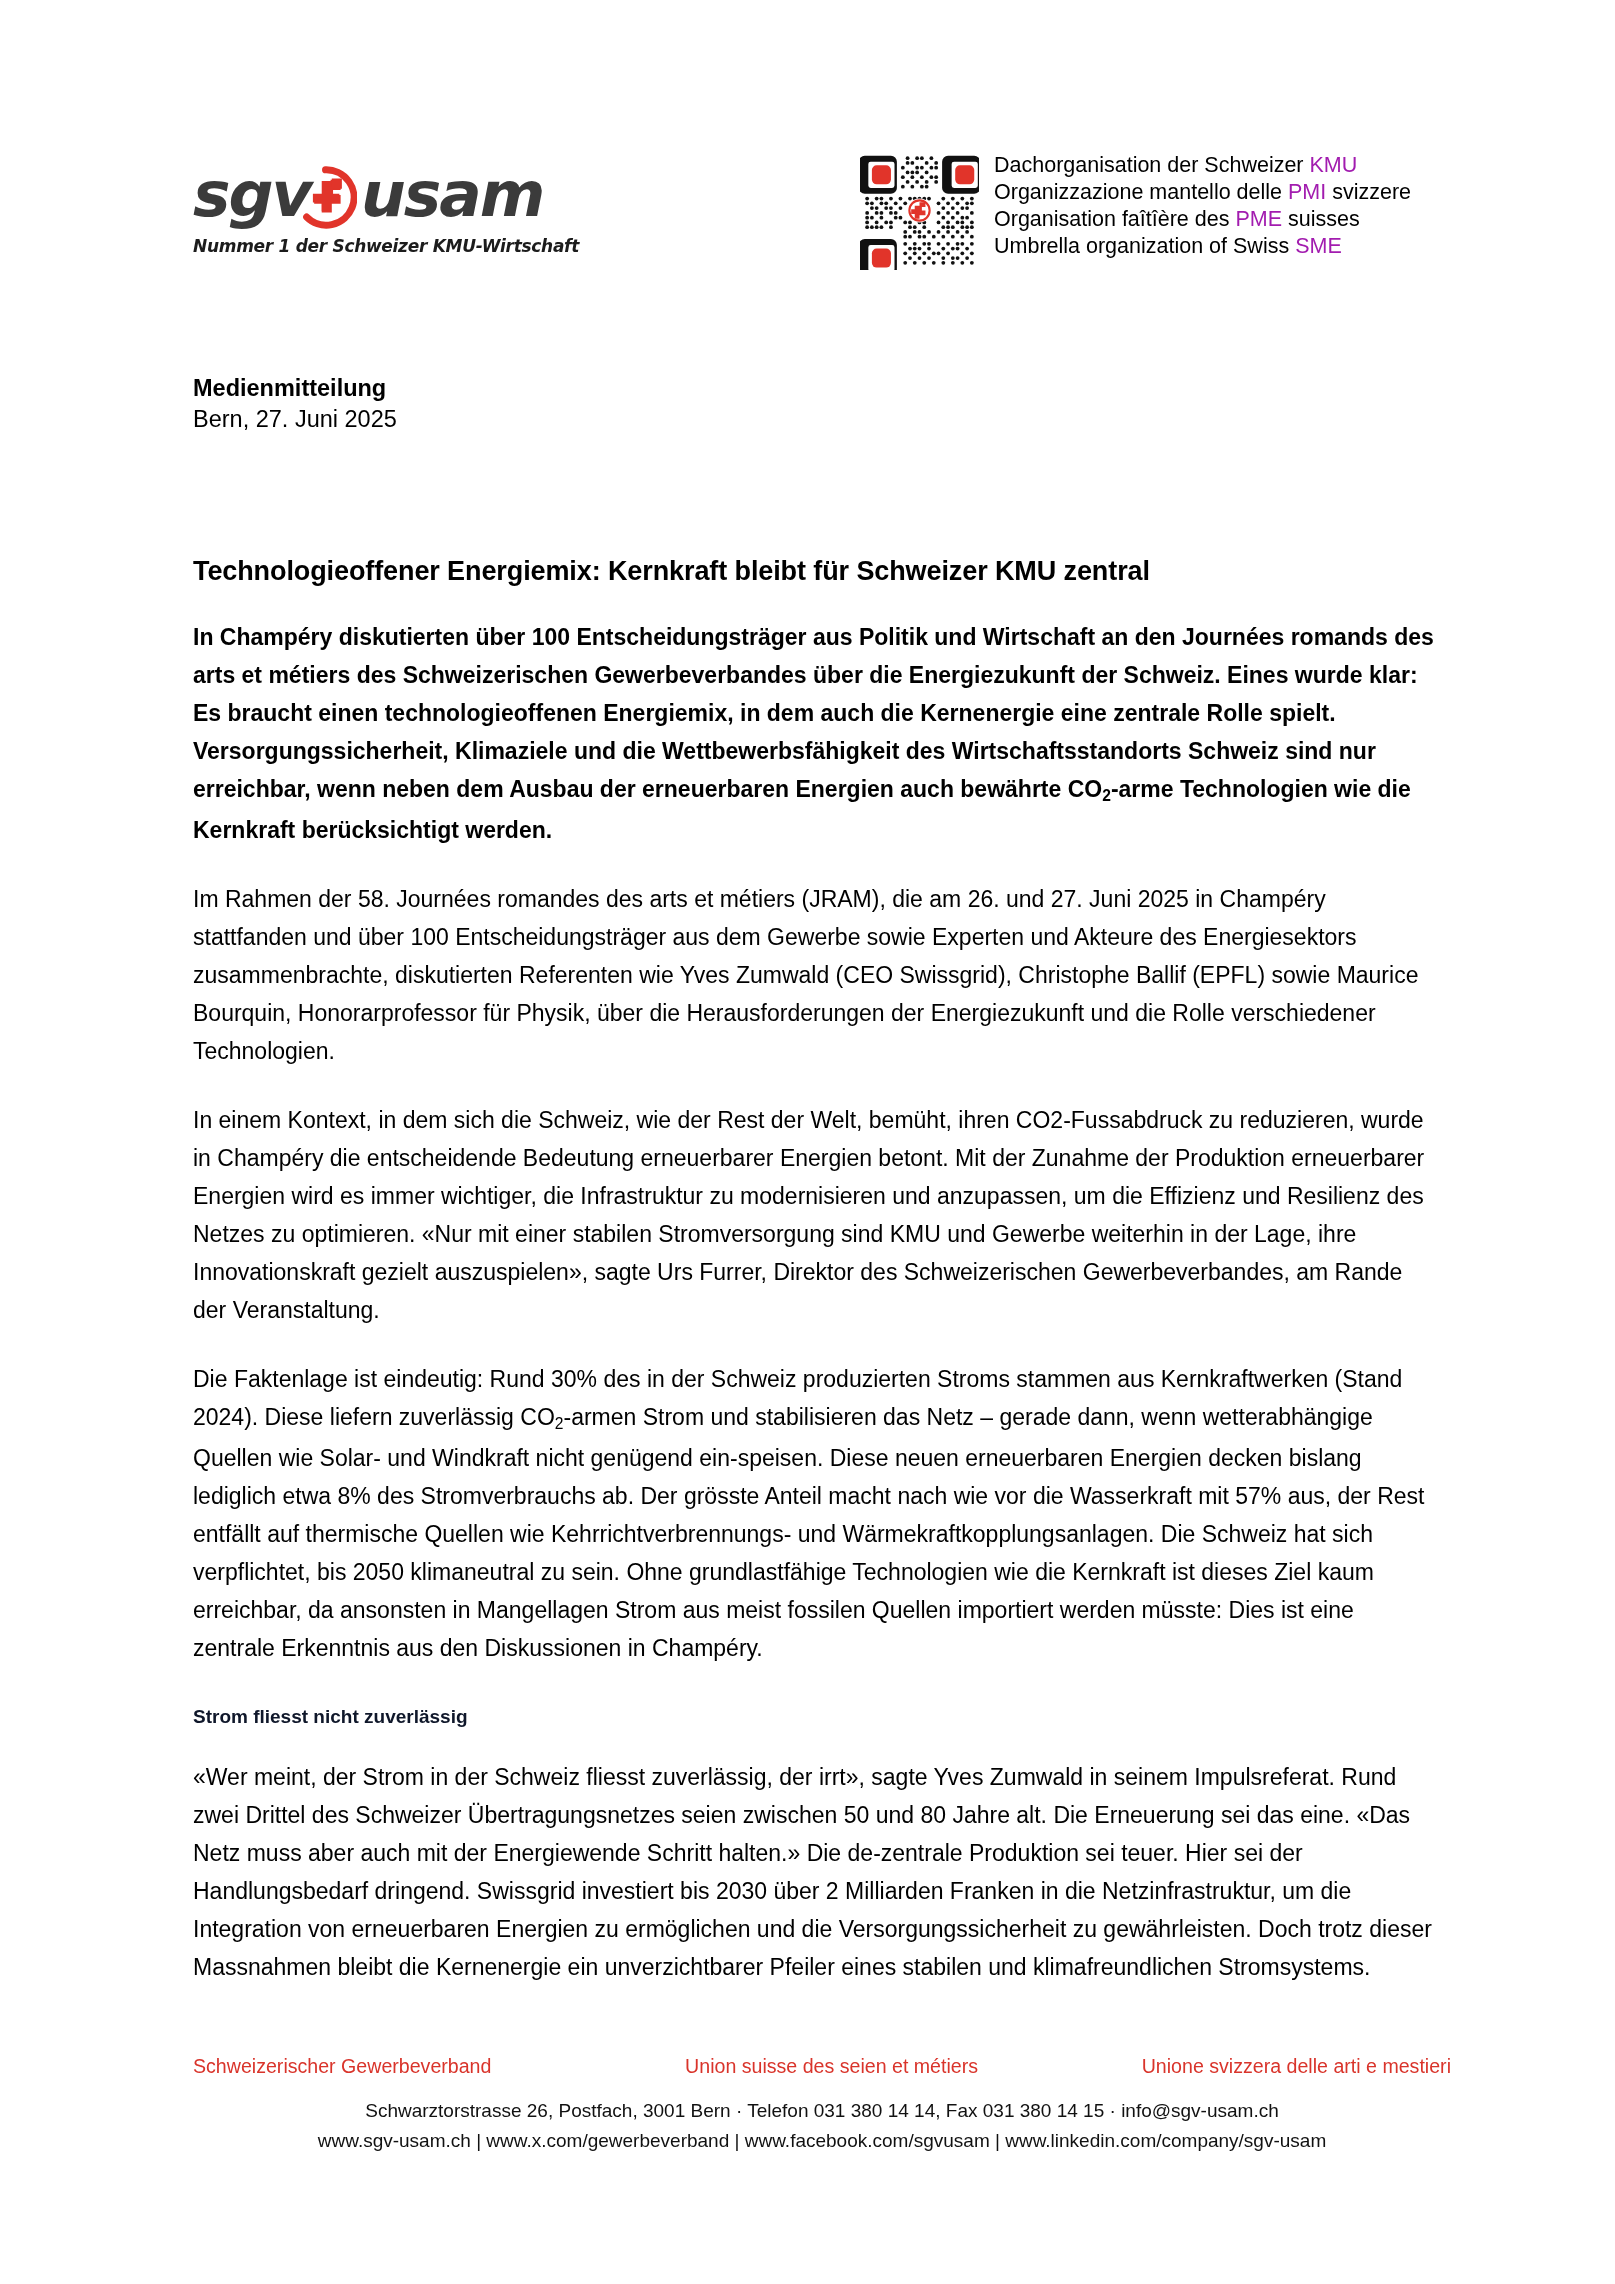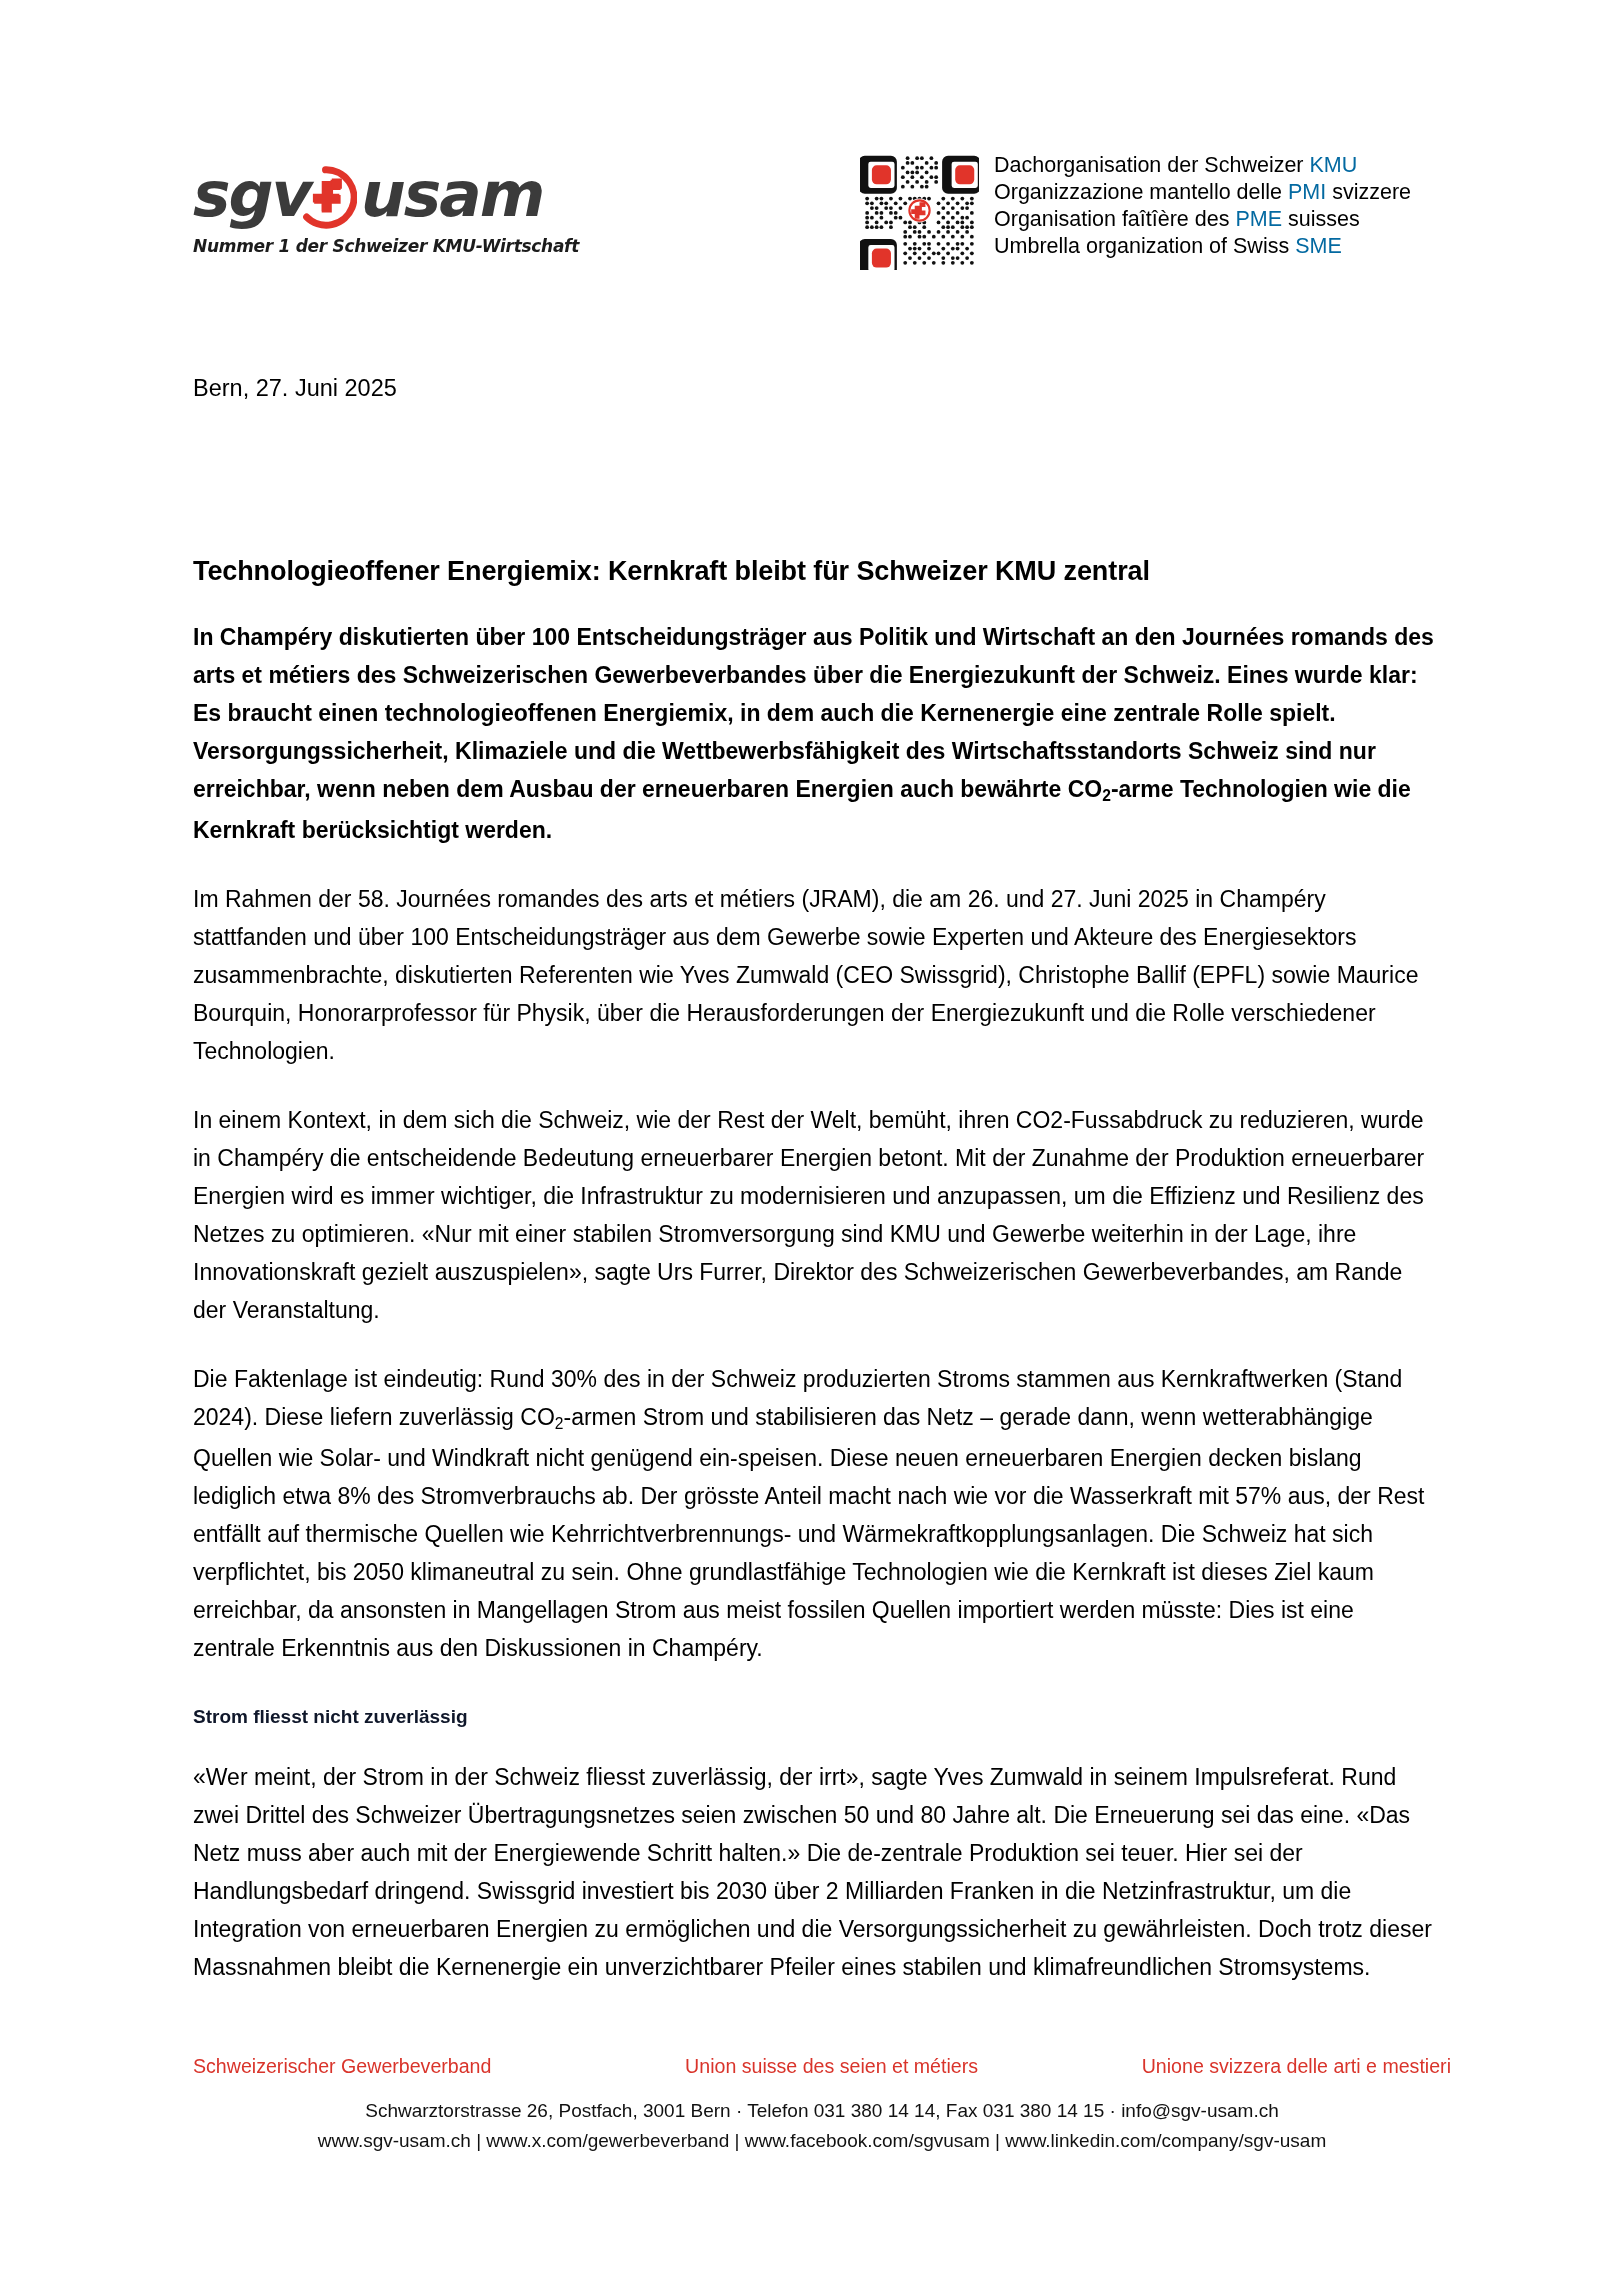--- a/index.html
+++ b/index.html
@@ -87,21 +87,21 @@
     top: 152px;
     width: 587px;
   }
   .org-line {
     font-family: "Liberation Sans", sans-serif;
     font-size: 21.5px;
     line-height: 27px;
     color: #000000;
     white-space: nowrap;
   }
-  .org-accent { color: #0369a1; }
+  .org-accent { color: #a21caf; }
 
   
   .doc-meta {
     position: absolute;
     left: 193px;
     top: 373px;
     width: 782px;
   }
   .meta-title {
     font-size: 23.5px;
@@ -414,20 +414,21 @@
 
     <div class="org-lines">
       <div class="org-line"><span>Dachorganisation der Schweizer </span><span class="org-accent">KMU</span><span></span></div>
       <div class="org-line"><span>Organizzazione mantello delle </span><span class="org-accent">PMI</span><span> svizzere</span></div>
       <div class="org-line"><span>Organisation faîtîère des </span><span class="org-accent">PME</span><span> suisses</span></div>
       <div class="org-line"><span>Umbrella organization of Swiss </span><span class="org-accent">SME</span><span></span></div>
     </div>
   </div>
 
   <div class="doc-meta">
+    <div class="meta-title">Medienmitteilung</div>
     <div class="meta-date">Bern, 27. Juni 2025</div>
   </div>
 
   <div class="article">
 
     <h1 class="headline">Technologieoffener Energiemix: Kernkraft bleibt für Schweizer KMU zentral</h1>
 
     <p class="lead"><span>In Champéry diskutierten über 100 Entscheidungsträger aus Politik und Wirtschaft an den Journées romands des arts et métiers des Schweizerischen Gewerbeverbandes über die Energiezukunft der Schweiz. Eines wurde klar: Es braucht einen technologieoffenen Energiemix, in dem auch die Kernenergie eine zentrale Rolle spielt. Versorgungssicherheit, Klimaziele und die Wettbewerbsfähigkeit des Wirtschaftsstandorts Schweiz sind nur erreichbar, wenn neben dem Ausbau der erneuerbaren Energien auch bewährte CO</span><sub>2</sub><span>-arme Technologien wie die Kernkraft berücksichtigt werden.</span></p>
 
     <p class="para">Im Rahmen der 58. Journées romandes des arts et métiers (JRAM), die am 26. und 27. Juni 2025 in Champéry stattfanden und über 100 Entscheidungsträger aus dem Gewerbe sowie Experten und Akteure des Energiesektors zusammenbrachte, diskutierten Referenten wie Yves Zumwald (CEO Swissgrid), Christophe Ballif (EPFL) sowie Maurice Bourquin, Honorarprofessor für Physik, über die Herausforderungen der Energiezukunft und die Rolle verschiedener Technologien.</p>

